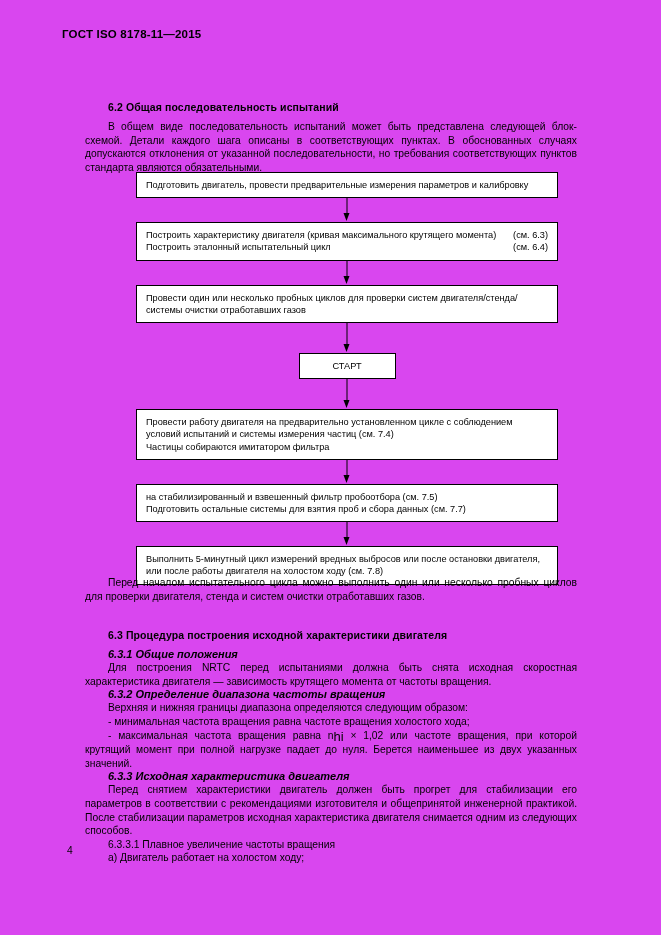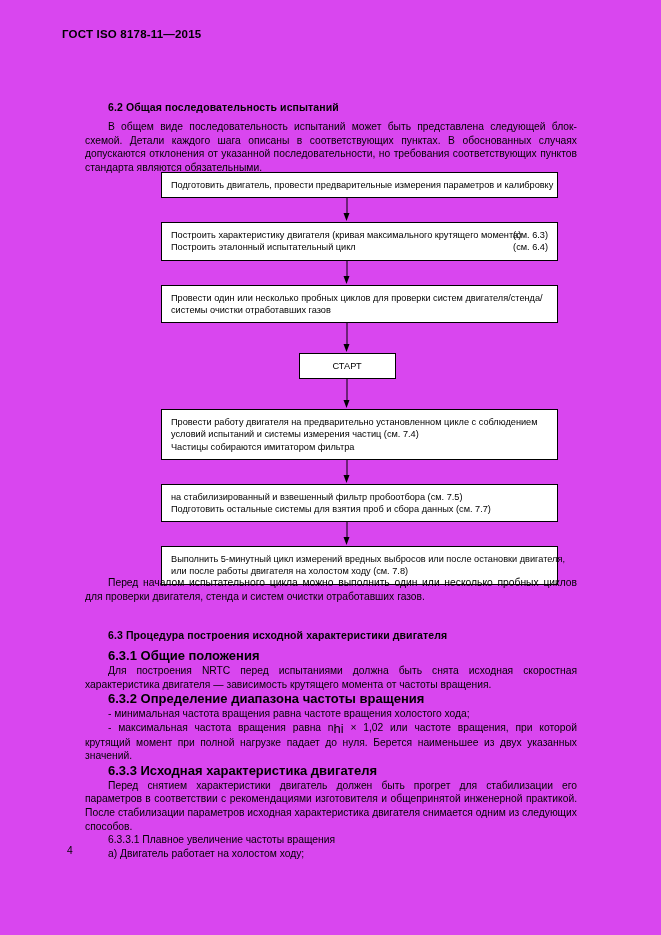--- a/index.html
+++ b/index.html
@@ -39,24 +39,25 @@
   }
 
   h2.sec {
     font-size: 10.5px;
     font-weight: bold;
     margin: 16px 0 7px 0;
     padding-left: 23px;
     letter-spacing: 0.1px;
   }
   h3.subsec {
-    font-size: 13px;
+    font-size: 11px;
     font-weight: bold;
     margin: 0 0 1px 0;
     padding-left: 23px;
+    font-style: italic;
   }
   p.body {
     font-size: 10.3px;
     line-height: 13.6px;
     margin: 0 0 0 0;
     text-align: justify;
     text-indent: 23px;
     hyphens: manual;
   }
   p.item {
@@ -81,21 +82,20 @@
     width: 422px;
   }
   .fbox {
     border: 1px solid #000000;
     background: #ffffff;
     box-sizing: border-box;
     padding: 6px 9px 6px 9px;
     font-size: 9.2px;
     line-height: 12.2px;
     position: relative;
-    margin-left: 25px;
   }
   .fbox .ln {
     display: block;
     white-space: pre;
     position: relative;
   }
   .fbox .ln .ref {
     position: absolute;
     right: 0;
     top: 0;
@@ -232,20 +232,21 @@
 
   </div>
 
   <div class="lower">
     <p class="body">Перед началом испытательного цикла можно выполнить один или несколько пробных циклов для проверки двигателя, стенда и систем очистки отработавших газов.</p>
     <div class="gap-m"></div>
     <h2 class="sec">6.3 Процедура построения исходной характеристики двигателя</h2>
     <h3 class="subsec">6.3.1 Общие положения</h3>
     <p class="body">Для построения NRTC перед испытаниями должна быть снята исходная скоростная характеристика двигателя — зависимость крутящего момента от частоты вращения.</p>
     <h3 class="subsec">6.3.2 Определение диапазона частоты вращения</h3>
+    <p class="body">Верхняя и нижняя границы диапазона определяются следующим образом:</p>
     <p class="item">- минимальная частота вращения равна частоте вращения холостого хода;</p>
     <p class="item"><span>- максимальная частота вращения равна n</span><sub class="sb">hi</sub><span> × 1,02 или частоте вращения, при которой крутящий момент при полной нагрузке падает до нуля. Берется наименьшее из двух указанных значений.</span></p>
     <h3 class="subsec">6.3.3 Исходная характеристика двигателя</h3>
     <p class="body">Перед снятием характеристики двигатель должен быть прогрет для стабилизации его параметров в соответствии с рекомендациями изготовителя и общепринятой инженерной практикой. После стабилизации параметров исходная характеристика двигателя снимается одним из следующих способов.</p>
     <p class="item">6.3.3.1 Плавное увеличение частоты вращения</p>
     <p class="item">а) Двигатель работает на холостом ходу;</p>
   </div>
 
   <div class="page-number">4</div>
 

